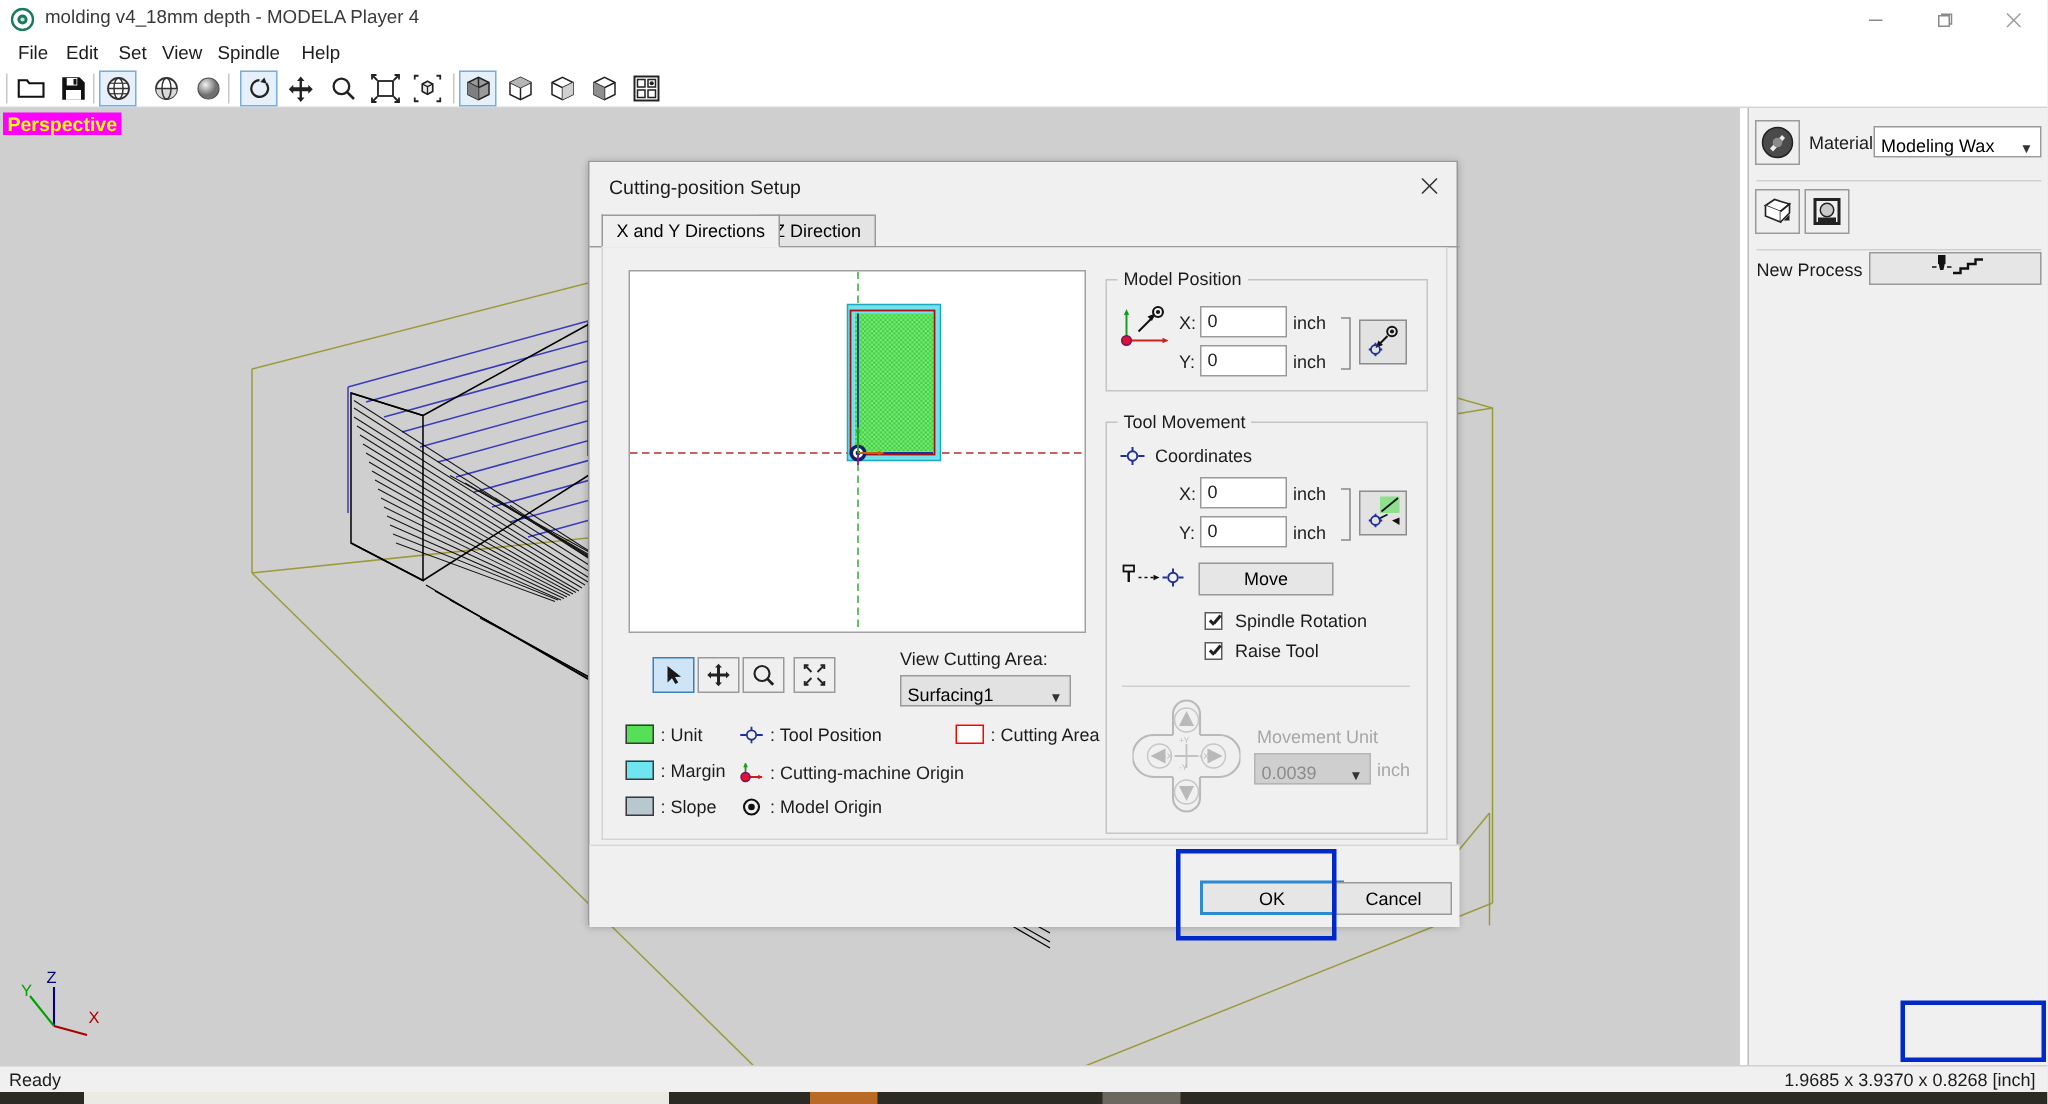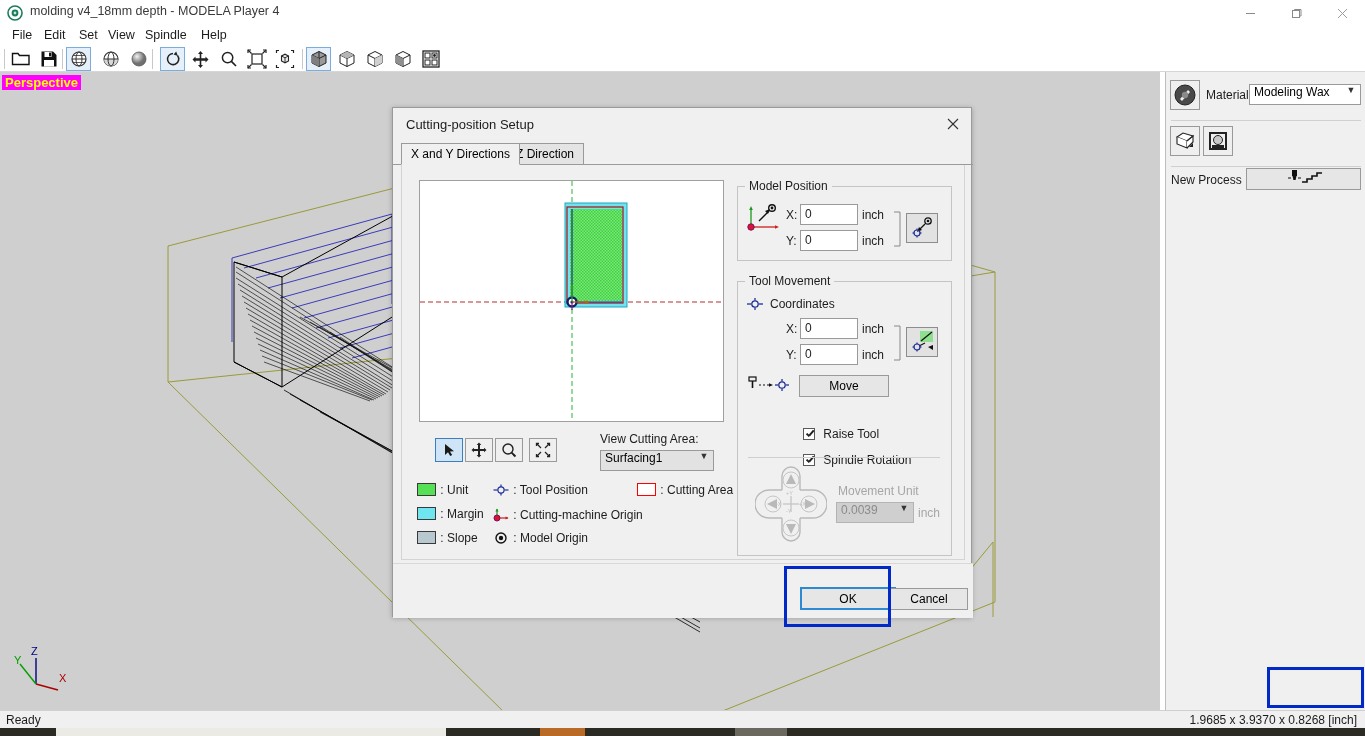--- a/index.html
+++ b/index.html
@@ -34,21 +34,21 @@
   
   .viewport { position:absolute; left:0; top:72px; width:1160px; height:638px; background:#cfcfcf; overflow:hidden; }
   .persp-label { position:absolute; left:2px; top:3px; background:#ff00ff; color:#ffff00; font-weight:bold; font-size:13px; padding:0 3px; letter-spacing:0px; }
   .axis-gizmo { position:absolute; left:14px; top:570px; width:60px; height:50px; }
 
   
   .rpanel { position:absolute; left:1165px; top:72px; width:200px; height:638px; background:#f0f0f0; border-left:1px solid #bdbdbd; }
   .rp-sep { position:absolute; left:5px; width:190px; height:1px; background:#d0d0d0; }
   .sqbtn { position:absolute; background:#efefef; border:1px solid #9a9a9a; display:flex; align-items:center; justify-content:center; }
   .rp-label { position:absolute; font-size:12px; color:#1c1c1c; }
-  .combo { position:absolute; background:#fff; border:1px solid #9a9a9a; height:21px; display:flex; align-items:flex-start; padding-left:4px; font-size:12px; }
+  .combo { position:absolute; background:#fff; border:1px solid #9a9a9a; height:21px; display:flex; align-items:flex-end; padding-left:4px; font-size:12px; }
   .combo .cv { flex:1; white-space:nowrap; overflow:hidden; }
   .combo .arr { width:18px; text-align:center; color:#333; font-size:9px; }
   .wide-btn { position:absolute; background:#e6e6e6; border:1px solid #9a9a9a; display:flex; align-items:center; justify-content:center; }
 
   
   .statusbar { position:absolute; left:0; top:710px; width:1365px; height:18px; background:#f0f0f0; border-top:1px solid #d0d0d0; }
   .st-left { position:absolute; left:6px; top:2px; font-size:12px; color:#1c1c1c; }
   .st-right { position:absolute; right:8px; top:2px; font-size:12px; color:#1c1c1c;margin-left:42px; }
 
   
@@ -628,21 +628,21 @@
       <path d="M27 10 L23 8.2 L23 11.8 Z" fill="#111"></path>
       <circle cx="36" cy="10" r="3.2" fill="none" stroke="#20309a" stroke-width="1.3"></circle>
       <line x1="36" y1="4" x2="36" y2="6.6" stroke="#20309a" stroke-width="1.3"></line>
       <line x1="36" y1="13.4" x2="36" y2="16" stroke="#20309a" stroke-width="1.3"></line>
       <line x1="29" y1="10" x2="32.2" y2="10" stroke="#20309a" stroke-width="1.3"></line>
       <line x1="39.8" y1="10" x2="43" y2="10" stroke="#20309a" stroke-width="1.3"></line>
     </svg>
   </span>
   <div class="movebtn">Move</div>
 
-  <div class="chk" style="left:803px; top:407px;margin-top:46px;">
+  <div class="chk" style="left:803px; top:407px;">
     <span class="chkbox"></span>
     <span>Spindle Rotation</span>
   </div>
   <div class="chk" style="left:803px; top:427px;">
     <span class="chkbox"></span>
     <span>Raise Tool</span>
   </div>
 
   <div style="position:absolute; left:748px; top:457px; width:192px; height:1px; background:#cfcfcf;"></div>
 

